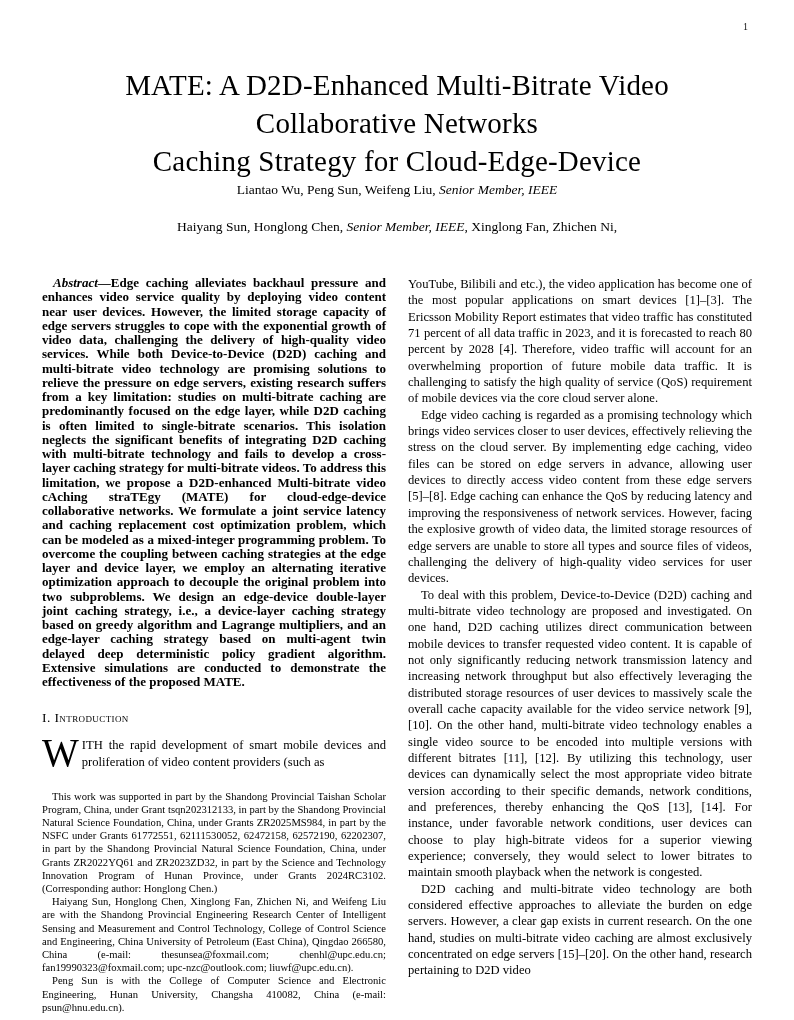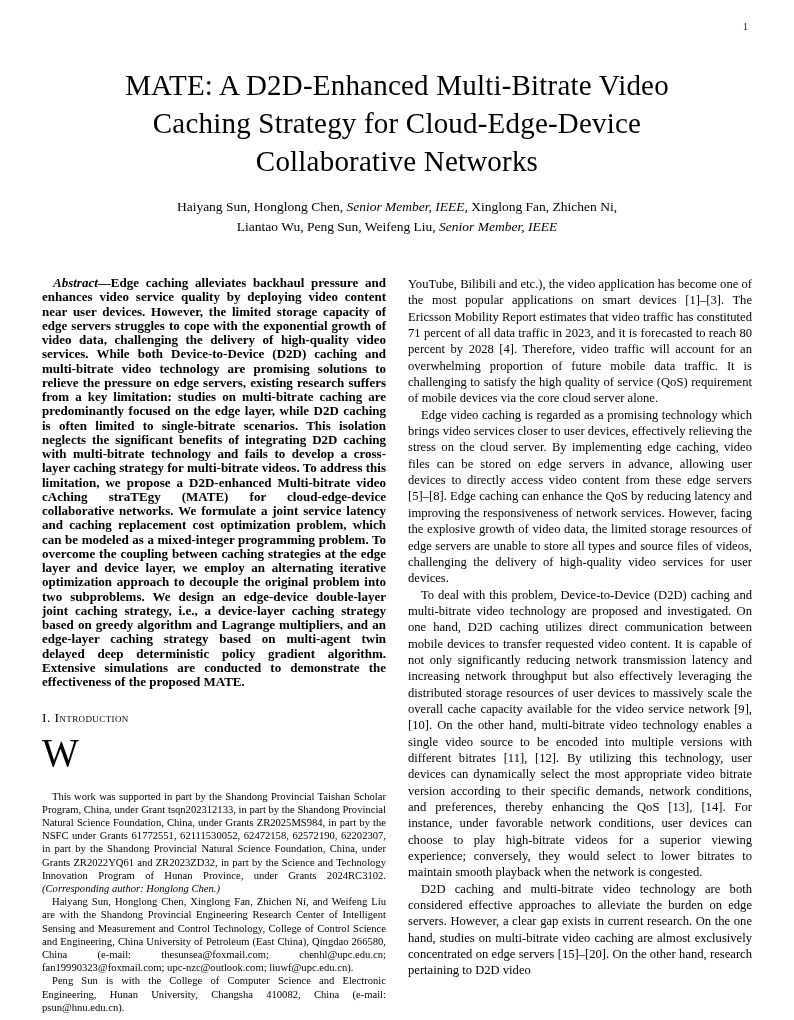--- a/index.html
+++ b/index.html
@@ -89,47 +89,47 @@
   .footnotes {
     margin-top: auto;
     font-size: 10.6px;
     line-height: 13.2px;
   }
   .footnotes p {
     margin: 0;
     text-indent: 10px;
     text-align: justify;
   }
-  .footnotes .ital { font-style: italic; }
+  .footnotes .ital { }
 </style>
 </head>
 <body>
 
 <div class="page">
 
   <div class="page-number">1</div>
 
   <h1 class="title">
       <span class="title-line">MATE: A D2D-Enhanced Multi-Bitrate Video</span>
+      <span class="title-line">Collaborative Networks</span>
       <span class="title-line">Caching Strategy for Cloud-Edge-Device</span>
-      <span class="title-line">Collaborative Networks</span>
     </h1>
 
+  <div class="authors" style="margin-top:0;"><span>Liantao Wu, Peng Sun, Weifeng Liu, </span><span class="ital">Senior Member, IEEE</span></div>
   <div class="authors"><span>Haiyang Sun, Honglong Chen, </span><span class="ital">Senior Member, IEEE</span><span>, Xinglong Fan, Zhichen Ni,</span></div>
-  <div class="authors" style="margin-top:0;"><span>Liantao Wu, Peng Sun, Weifeng Liu, </span><span class="ital">Senior Member, IEEE</span></div>
 
   <div class="columns">
 
     <div class="col">
       <p class="abstract-par"><span class="lead-ital">Abstract</span><span>—Edge caching alleviates backhaul pressure and enhances video service quality by deploying video content near user devices. However, the limited storage capacity of edge servers struggles to cope with the exponential growth of video data, challenging the delivery of high-quality video services. While both Device-to-Device (D2D) caching and multi-bitrate video technology are promising solutions to relieve the pressure on edge servers, existing research suffers from a key limitation: studies on multi-bitrate caching are predominantly focused on the edge layer, while D2D caching is often limited to single-bitrate scenarios. This isolation neglects the significant benefits of integrating D2D caching with multi-bitrate technology and fails to develop a cross-layer caching strategy for multi-bitrate videos. To address this limitation, we propose a D2D-enhanced Multi-bitrate video cAching straTEgy (MATE) for cloud-edge-device collaborative networks. We formulate a joint service latency and caching replacement cost optimization problem, which can be modeled as a mixed-integer programming problem. To overcome the coupling between caching strategies at the edge layer and device layer, we employ an alternating iterative optimization approach to decouple the original problem into two subproblems. We design an edge-device double-layer joint caching strategy, i.e., a device-layer caching strategy based on greedy algorithm and Lagrange multipliers, and an edge-layer caching strategy based on multi-agent twin delayed deep deterministic policy gradient algorithm. Extensive simulations are conducted to demonstrate the effectiveness of the proposed MATE.</span></p>
 
 
       <h2 class="section-heading">I. Introduction</h2>
 
-      <p class="body-text no-indent"><span class="dropcap">W</span></p>
+      <p class="body-text no-indent"><span class="dropcap">W</span><span>ITH the rapid development of smart mobile devices and proliferation of video content providers (such as</span></p>
 
       <div class="footnotes">
         <p><span>This work was supported in part by the Shandong Provincial Taishan Scholar Program, China, under Grant tsqn202312133, in part by the Shandong Provincial Natural Science Foundation, China, under Grants ZR2025MS984, in part by the NSFC under Grants 61772551, 62111530052, 62472158, 62572190, 62202307, in part by the Shandong Provincial Natural Science Foundation, China, under Grants ZR2022YQ61 and ZR2023ZD32, in part by the Science and Technology Innovation Program of Hunan Province, under Grants 2024RC3102. </span><span class="ital">(Corresponding author: Honglong Chen.)</span></p>
         <p>Haiyang Sun, Honglong Chen, Xinglong Fan, Zhichen Ni, and Weifeng Liu are with the Shandong Provincial Engineering Research Center of Intelligent Sensing and Measurement and Control Technology, College of Control Science and Engineering, China University of Petroleum (East China), Qingdao 266580, China (e-mail: thesunsea@foxmail.com; chenhl@upc.edu.cn; fan19990323@foxmail.com; upc-nzc@outlook.com; liuwf@upc.edu.cn).</p>
         <p>Peng Sun is with the College of Computer Science and Electronic Engineering, Hunan University, Changsha 410082, China (e-mail: psun@hnu.edu.cn).</p>
       </div>
     </div>
 
     <div class="col">
       <p class="body-text no-indent">YouTube, Bilibili and etc.), the video application has become one of the most popular applications on smart devices [1]–[3]. The Ericsson Mobility Report estimates that video traffic has constituted 71 percent of all data traffic in 2023, and it is forecasted to reach 80 percent by 2028 [4]. Therefore, video traffic will account for an overwhelming proportion of future mobile data traffic. It is challenging to satisfy the high quality of service (QoS) requirement of mobile devices via the core cloud server alone.</p>

